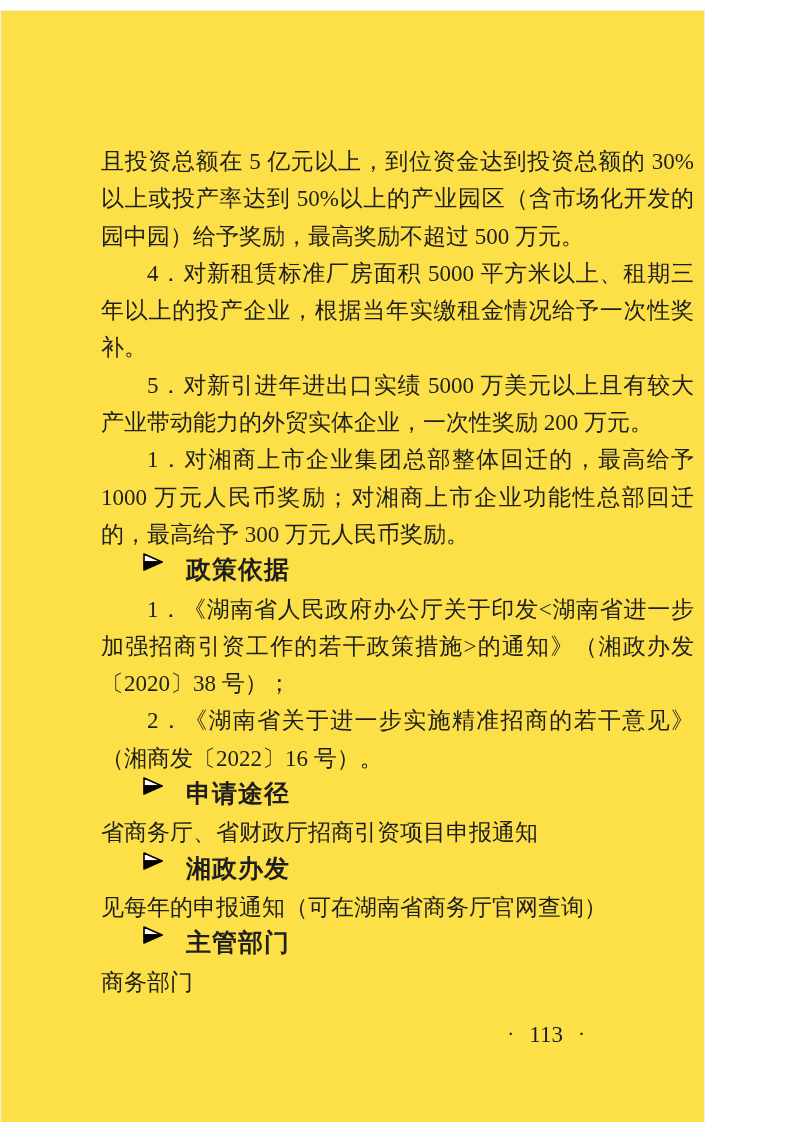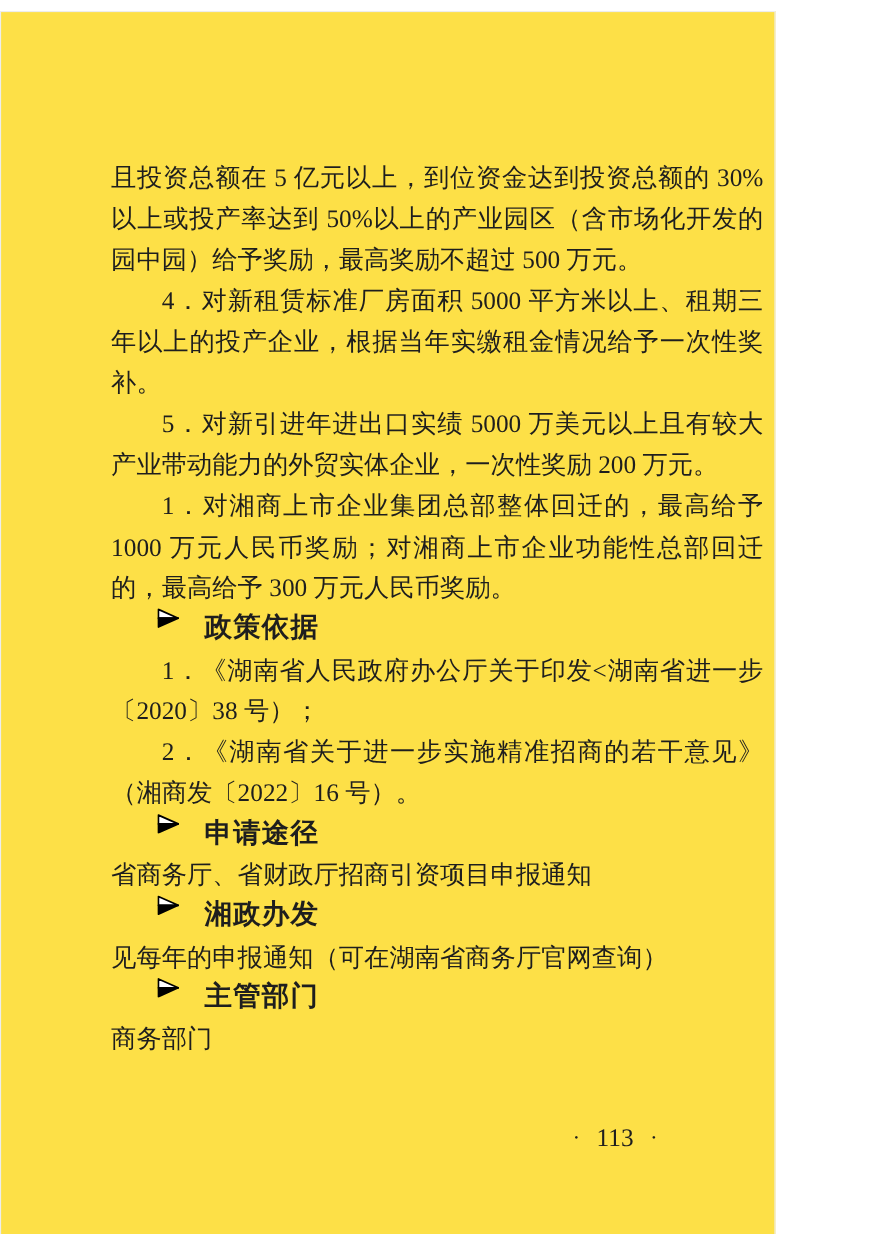--- a/index.html
+++ b/index.html
@@ -49,21 +49,21 @@
     letter-spacing: 1px;
   }
   .heading .arrow-wrap {
     display: inline-flex;
     margin-right: 22px;
     flex: 0 0 auto;
   }
   .footer {
     position: absolute;
     top: 1008px;
-    right: 91px;
+    right: 104px;
     font-size: 23px;
     line-height: 30px;
     color: #1e1e1e;
   }
   .footer .dot {
     display: inline-block;
     margin: 0 15px;
     font-size: 21px;
     vertical-align: 1px;
   }
@@ -87,20 +87,21 @@
       <div class="heading">
   <span class="arrow-wrap">
     <svg width="21" height="18" viewBox="0 0 21 18" aria-hidden="true">
       <polygon points="1,1 19,9 1,9" fill="#ffffff" stroke="#000000" stroke-width="1.6" stroke-linejoin="round"></polygon>
       <polygon points="1,9 19,9 1,17" fill="#000000" stroke="#000000" stroke-width="1.6" stroke-linejoin="round"></polygon>
     </svg>
   </span>
 <span>政策依据</span>
       </div>
       <div class="line indent fill">1．《湖南省人民政府办公厅关于印发&lt;湖南省进一步</div>
+      <div class="line fill">加强招商引资工作的若干政策措施&gt;的通知》（湘政办发</div>
       <div class="line">〔2020〕38 号）；</div>
       <div class="line indent fill">2．《湖南省关于进一步实施精准招商的若干意见》</div>
       <div class="line">（湘商发〔2022〕16 号）。</div>
       <div class="heading">
   <span class="arrow-wrap">
     <svg width="21" height="18" viewBox="0 0 21 18" aria-hidden="true">
       <polygon points="1,1 19,9 1,9" fill="#ffffff" stroke="#000000" stroke-width="1.6" stroke-linejoin="round"></polygon>
       <polygon points="1,9 19,9 1,17" fill="#000000" stroke="#000000" stroke-width="1.6" stroke-linejoin="round"></polygon>
     </svg>
   </span>

